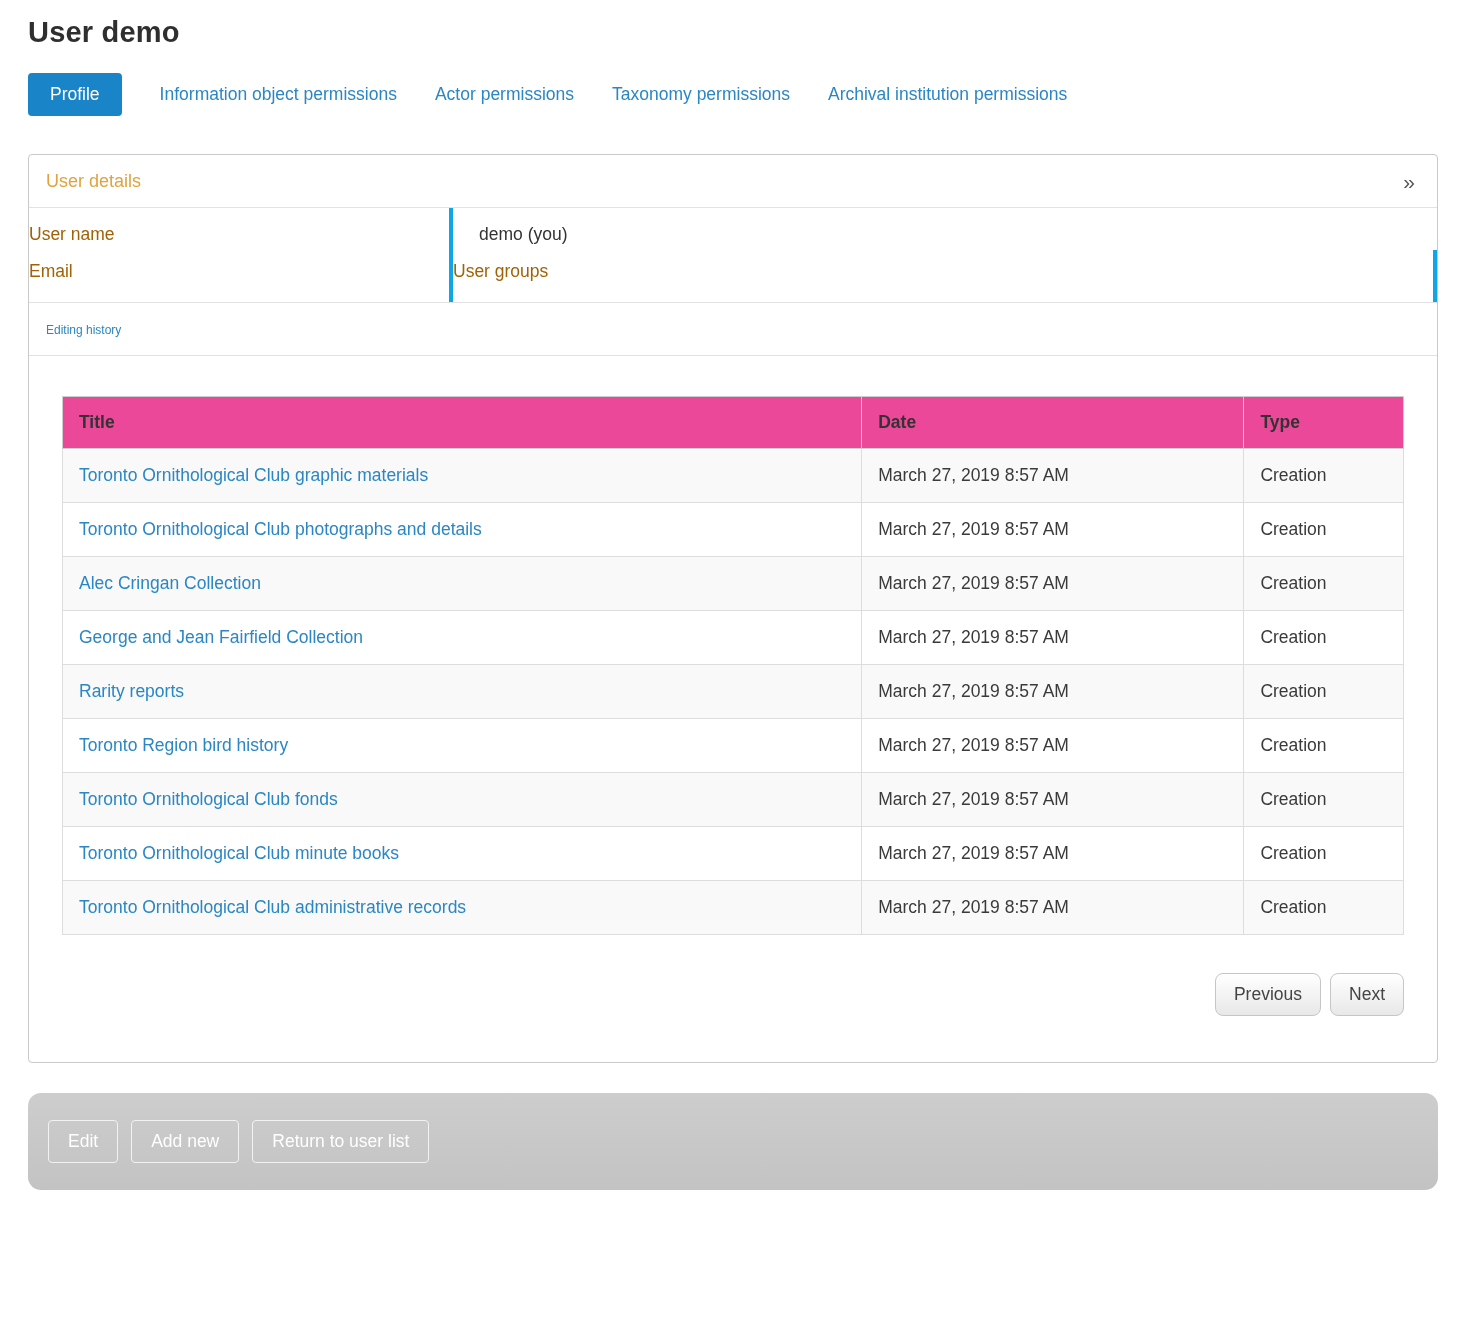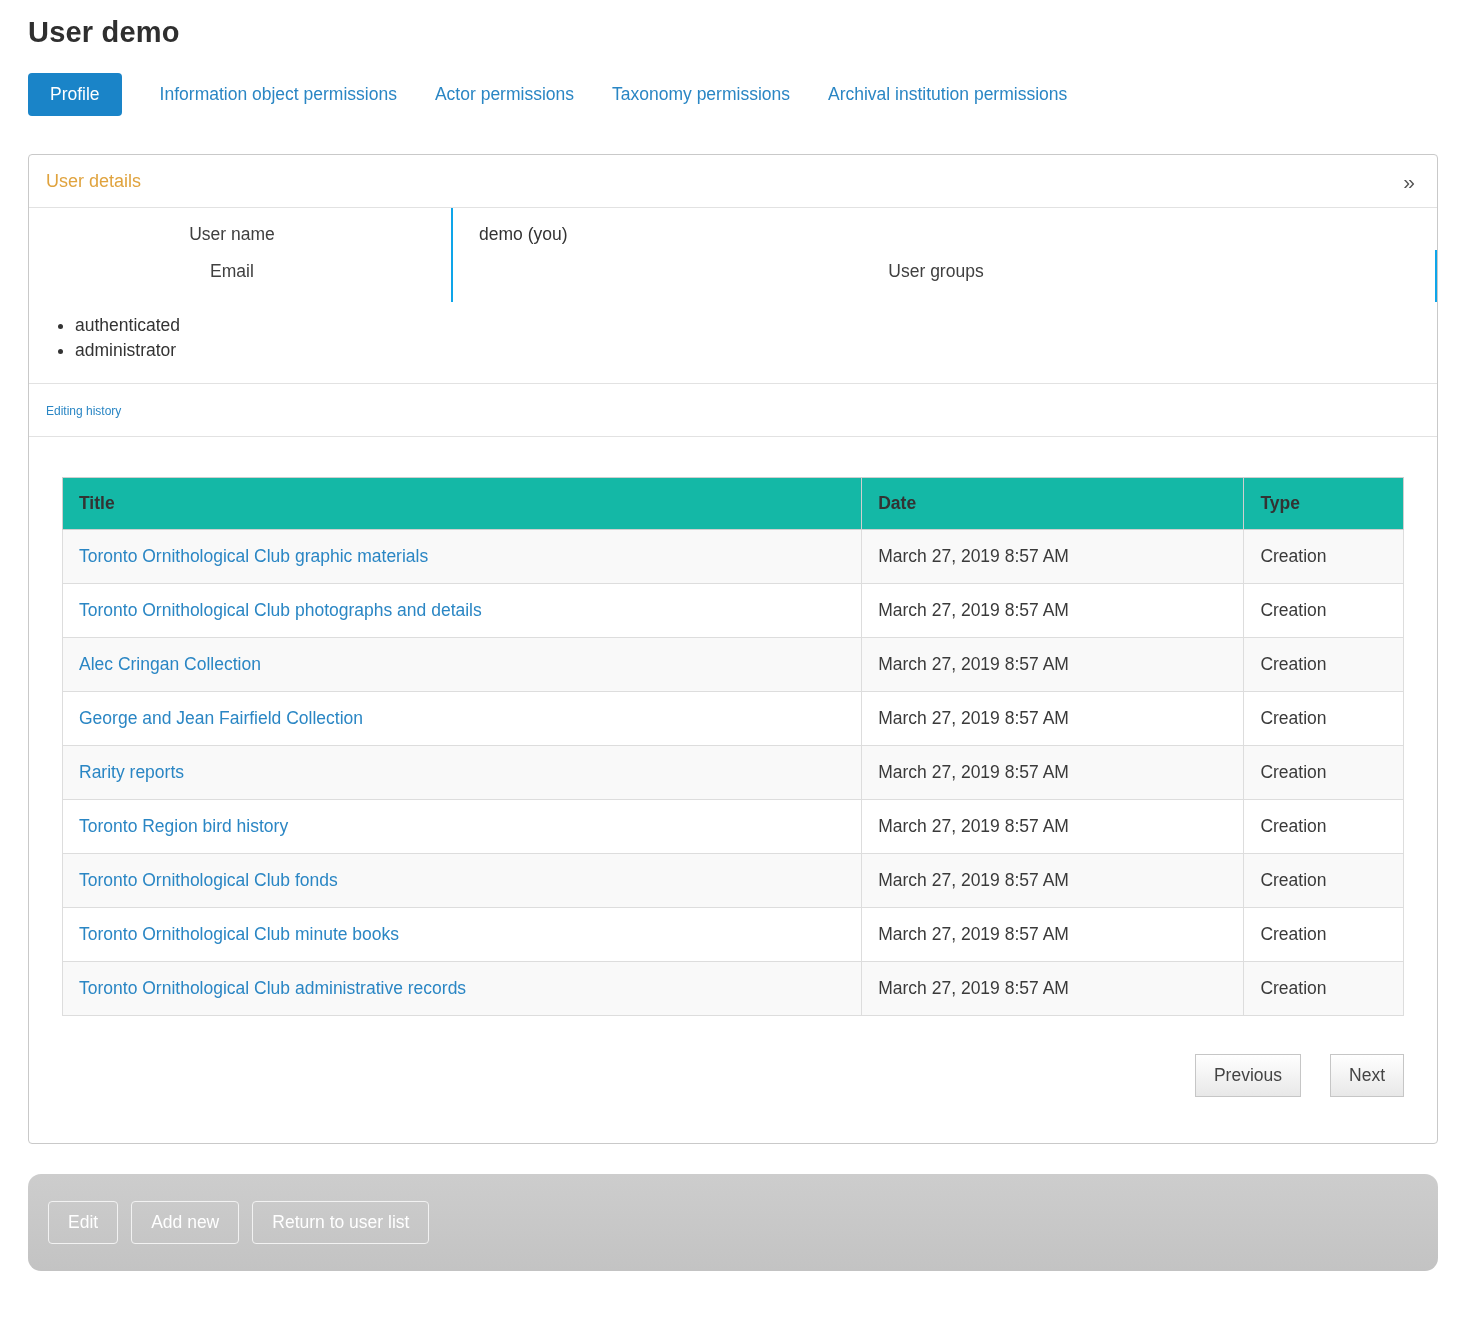--- a/index.html
+++ b/index.html
@@ -67,24 +67,24 @@
     padding: 0 4px;
   }
 
   
   .fields {
     display: grid;
     grid-template-columns: 424px 1fr;
     border-bottom: 1px solid #e2e2e2;
   }
   .field-label {
-    text-align: center;
-    color: #404040;
+    text-align: left;
+    color: #a16207;
     padding: 11px 16px 5px 0;
-    border-right: 2px solid #0ea5e9;
+    border-right: 4px solid #0ea5e9;
     font-size: 17.5px;
   }
   .field-value {
     padding: 11px 0 5px 26px;
     color: #333;
     font-size: 17.5px;
   }
   .field-label.first, .field-value.first { padding-top: 16px; }
   .field-label.last, .field-value.last { padding-bottom: 20px; }
   .groups-list { list-style: disc outside; margin: 0 0 0 20px; }
@@ -103,21 +103,21 @@
   }
 
   
   .history-body { padding: 40px 33px 46px 33px; }
   table.history {
     width: 100%;
     border-collapse: collapse;
     font-size: 17.5px;
   }
   table.history th {
-    background: #14b8a6;
+    background: #ec4899;
     font-weight: bold;
     text-align: left;
     color: #333;
     padding: 15px 16px;
     border: 1px solid #cfcfcf;
   }
   table.history td {
     padding: 16px;
     border: 1px solid #dddddd;
     color: #3a3a3a;
@@ -138,24 +138,23 @@
     justify-content: flex-end;
     gap: 9px;
     margin-top: 38px;
   }
   .page-btn {
     font-family: inherit;
     font-size: 17.5px;
     color: #444;
     padding: 10px 18px;
     border: 1px solid #c6c6c6;
-    border-radius: 0;
+    border-radius: 8px;
     background: linear-gradient(#ffffff, #e8e8e8);
     cursor: pointer;
-    margin-left: 20px;
   }
 
   
   .actions-bar {
     background: linear-gradient(#cdcdcd, #c3c3c3);
     border-radius: 13px;
     padding: 27px 20px;
     display: flex;
     gap: 13px;
   }
@@ -192,26 +191,20 @@
       <span class="collapse-icon">»</span>
     </header>
 
     <div class="fields">
       <div class="field-label first">User name</div>
       <div class="field-value first">demo (you)</div>
 
       <div class="field-label">Email</div>
 
       <div class="field-label last">User groups</div>
-      <div class="field-value last">
-        <ul class="groups-list">
-          <li>authenticated</li>
-          <li>administrator</li>
-        </ul>
-      </div>
     </div>
 
     <div class="section-toggle">
       <a>Editing history</a>
     </div>
 
     <div class="history-body">
       <table class="history">
         <thead>
           <tr>

